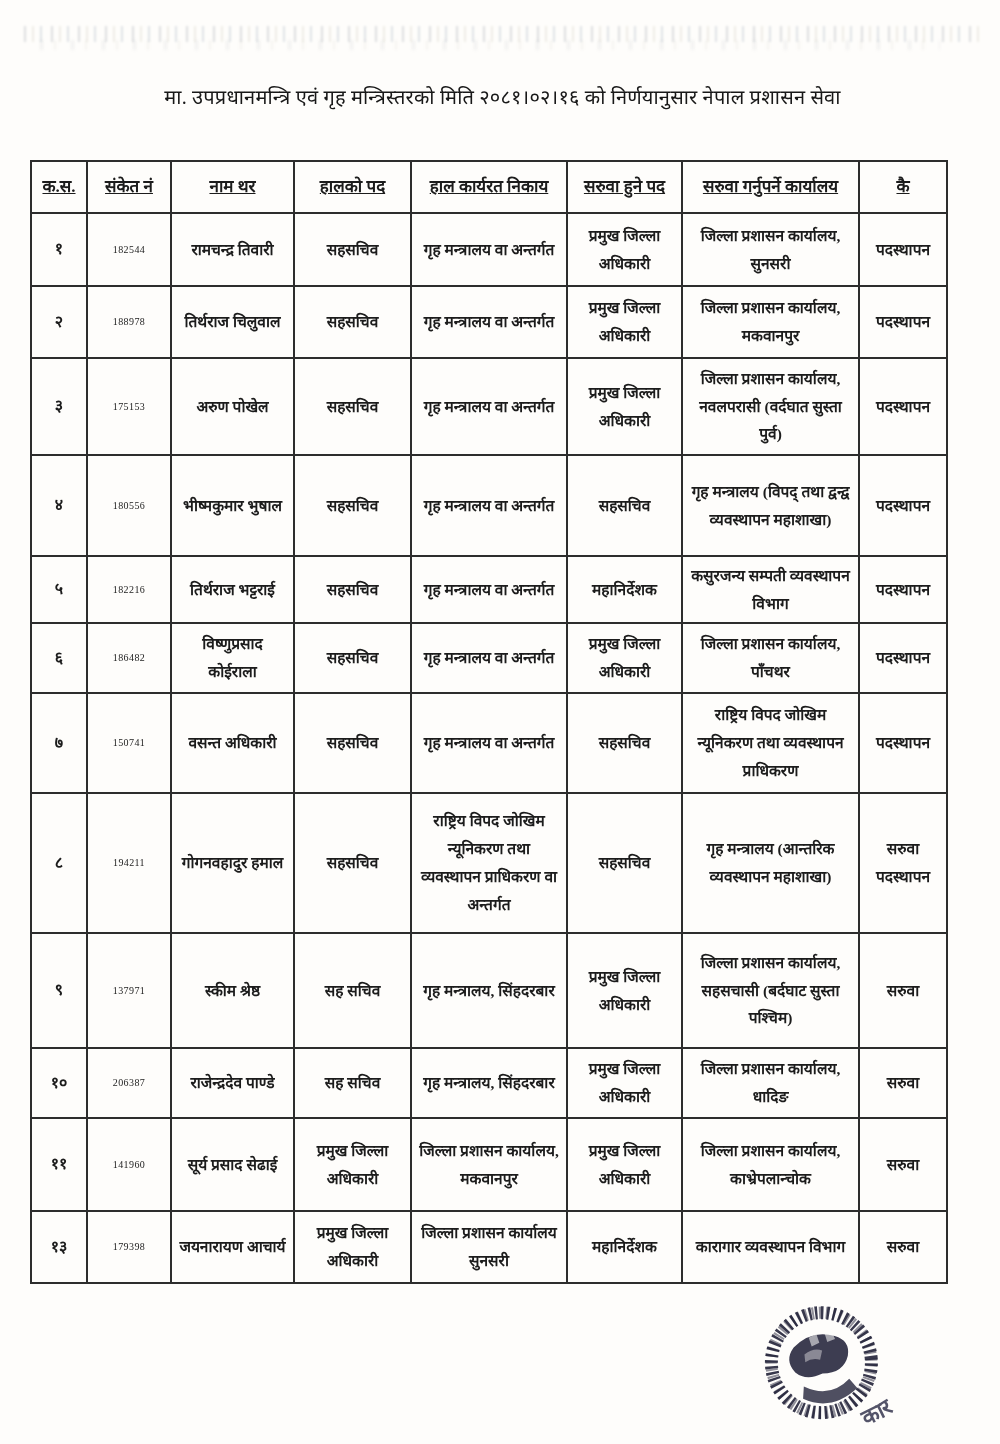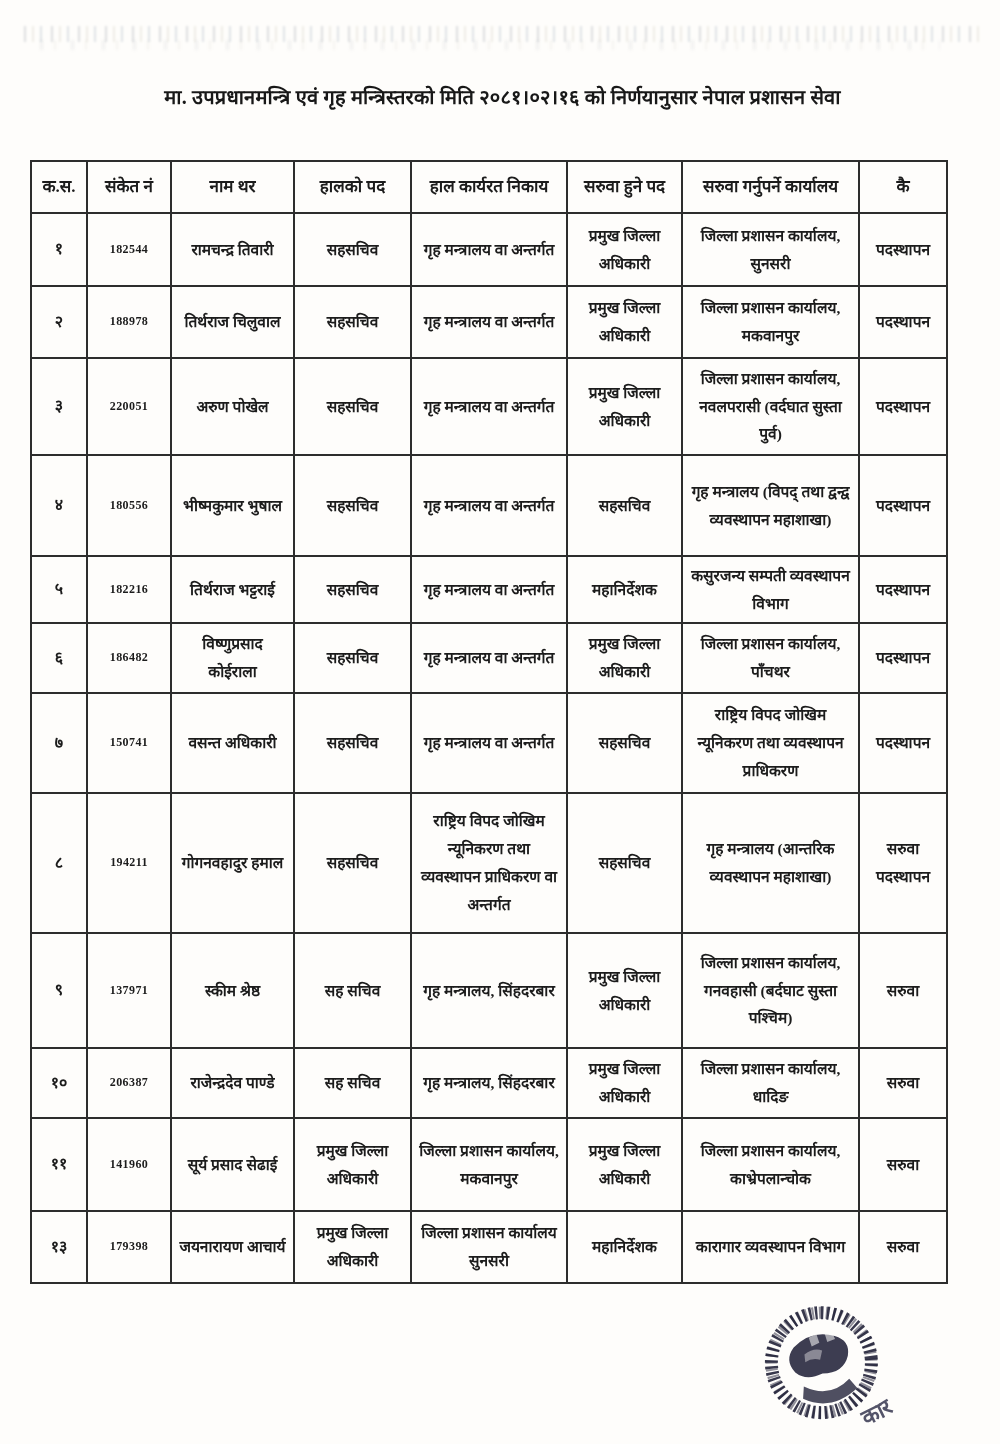--- a/index.html
+++ b/index.html
@@ -24,45 +24,46 @@
   .scan-noise2{
     position:absolute;top:40px;left:40px;right:60px;height:10px;
     background:repeating-linear-gradient(90deg,
       rgba(120,125,140,.10) 0 3px, transparent 3px 14px,
       rgba(140,130,100,.08) 14px 16px, transparent 16px 31px);
     filter:blur(1.6px);
   }
   .title{
     position:absolute;top:80px;left:60px;right:55px;
     text-align:center;
-    font-size:20px;font-weight:700;
+    font-size:20px;font-weight:400;
     line-height:1.78;
     color:#181818;
     letter-spacing:.2px;
   }
   table.doc{
     position:absolute;left:30px;top:160px;
     width:916px;
     border-collapse:collapse;table-layout:fixed;
     background:transparent;
   }
   .doc th,.doc td{
     border:2px solid #2d2d2d;
     text-align:center;vertical-align:middle;
     padding:3px 7px;
     overflow:hidden;
   }
   .doc th{
     font-size:17px;font-weight:700;height:44px;
     line-height:1.3;
+    text-decoration:underline;
   }
   .doc td{
     font-size:15.5px;font-weight:600;line-height:1.8;
   }
-  .doc td:nth-child(2){font-weight:700;font-size:12px;letter-spacing:.4px;}
+  .doc td:nth-child(2){font-weight:400;font-size:10px;letter-spacing:.4px;}
   .doc td:nth-child(1){font-size:16px;}
   
   .doc tbody tr:nth-child(1){height:73px;}
   .doc tbody tr:nth-child(2){height:72px;}
   .doc tbody tr:nth-child(3){height:97px;}
   .doc tbody tr:nth-child(4){height:101px;}
   .doc tbody tr:nth-child(5){height:67px;}
   .doc tbody tr:nth-child(6){height:70px;}
   .doc tbody tr:nth-child(7){height:100px;}
   .doc tbody tr:nth-child(8){height:140px;}
@@ -130,21 +131,21 @@
           <td>188978</td>
           <td>तिर्थराज चिलुवाल</td>
           <td>सहसचिव</td>
           <td>गृह मन्त्रालय वा अन्तर्गत</td>
           <td>प्रमुख जिल्ला अधिकारी</td>
           <td>जिल्ला प्रशासन कार्यालय, मकवानपुर</td>
           <td>पदस्थापन</td>
         </tr>
         <tr>
           <td>३</td>
-          <td>220051</td>
+          <td>175153</td>
           <td>अरुण पोखेल</td>
           <td>सहसचिव</td>
           <td>गृह मन्त्रालय वा अन्तर्गत</td>
           <td>प्रमुख जिल्ला अधिकारी</td>
           <td>जिल्ला प्रशासन कार्यालय, नवलपरासी (वर्दघात सुस्ता पुर्व)</td>
           <td>पदस्थापन</td>
         </tr>
         <tr>
           <td>४</td>
           <td>180556</td>
@@ -195,21 +196,21 @@
           <td>गृह मन्त्रालय (आन्तरिक व्यवस्थापन महाशाखा)</td>
           <td>सरुवा पदस्थापन</td>
         </tr>
         <tr>
           <td>९</td>
           <td>137971</td>
           <td>स्कीम श्रेष्ठ</td>
           <td>सह सचिव</td>
           <td>गृह मन्त्रालय, सिंहदरबार</td>
           <td>प्रमुख जिल्ला अधिकारी</td>
-          <td>जिल्ला प्रशासन कार्यालय, गनवहासी (बर्दघाट सुस्ता पश्चिम)</td>
+          <td>जिल्ला प्रशासन कार्यालय, सहसचासी (बर्दघाट सुस्ता पश्चिम)</td>
           <td>सरुवा</td>
         </tr>
         <tr>
           <td>१०</td>
           <td>206387</td>
           <td>राजेन्द्रदेव पाण्डे</td>
           <td>सह सचिव</td>
           <td>गृह मन्त्रालय, सिंहदरबार</td>
           <td>प्रमुख जिल्ला अधिकारी</td>
           <td>जिल्ला प्रशासन कार्यालय, धादिङ</td>

